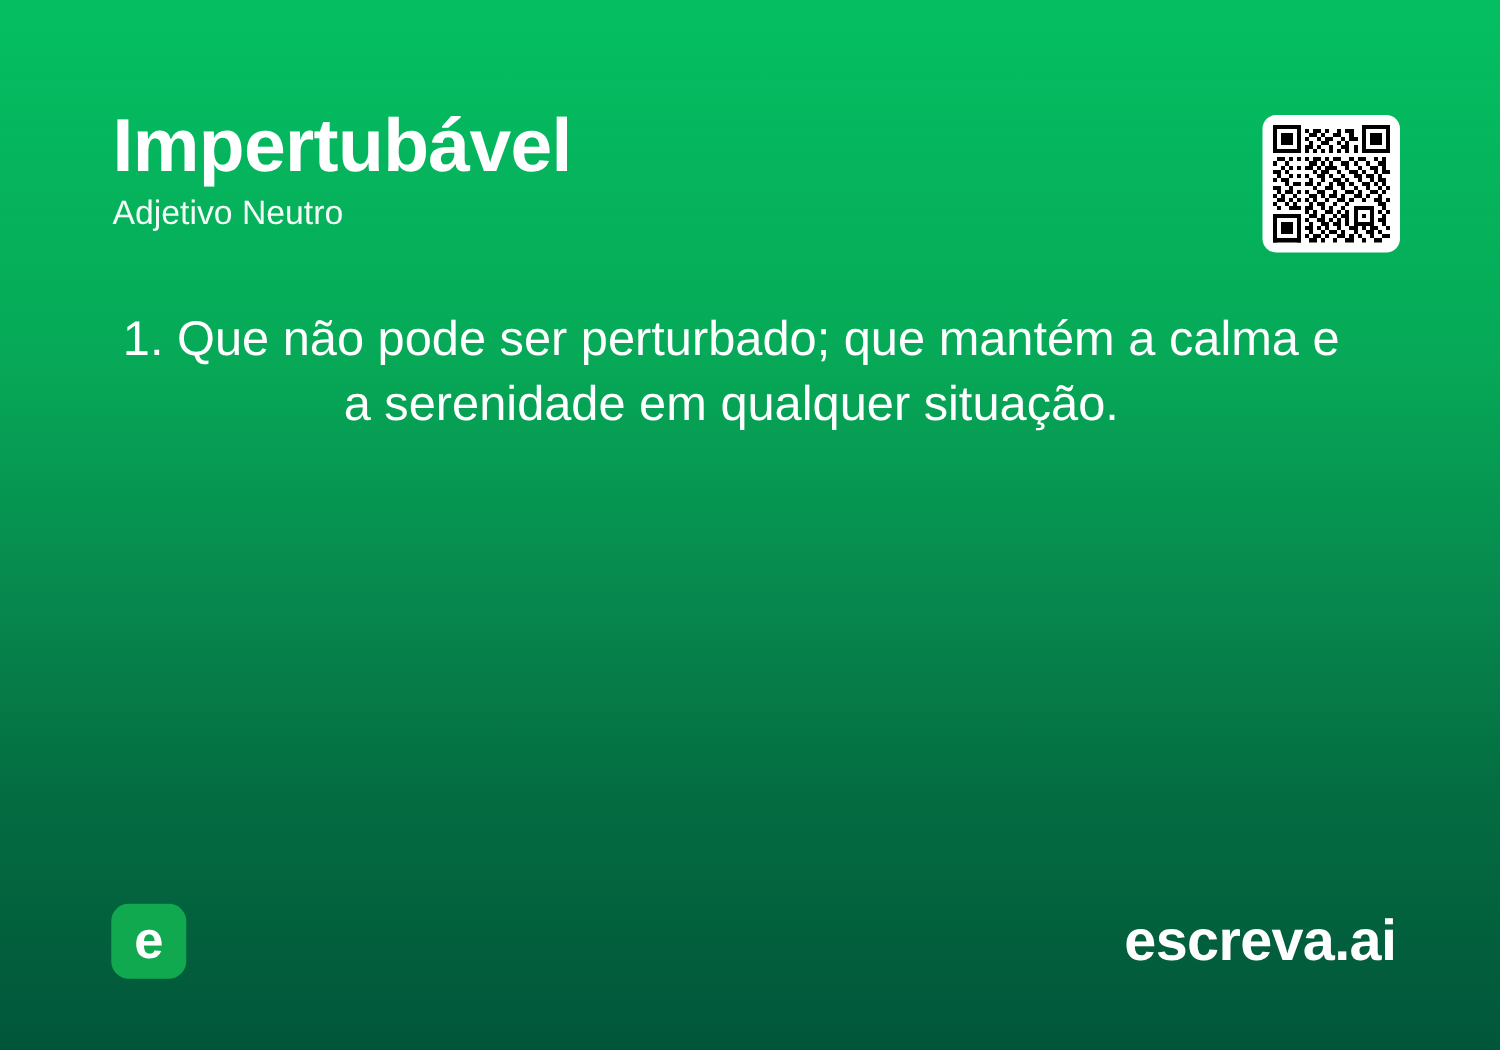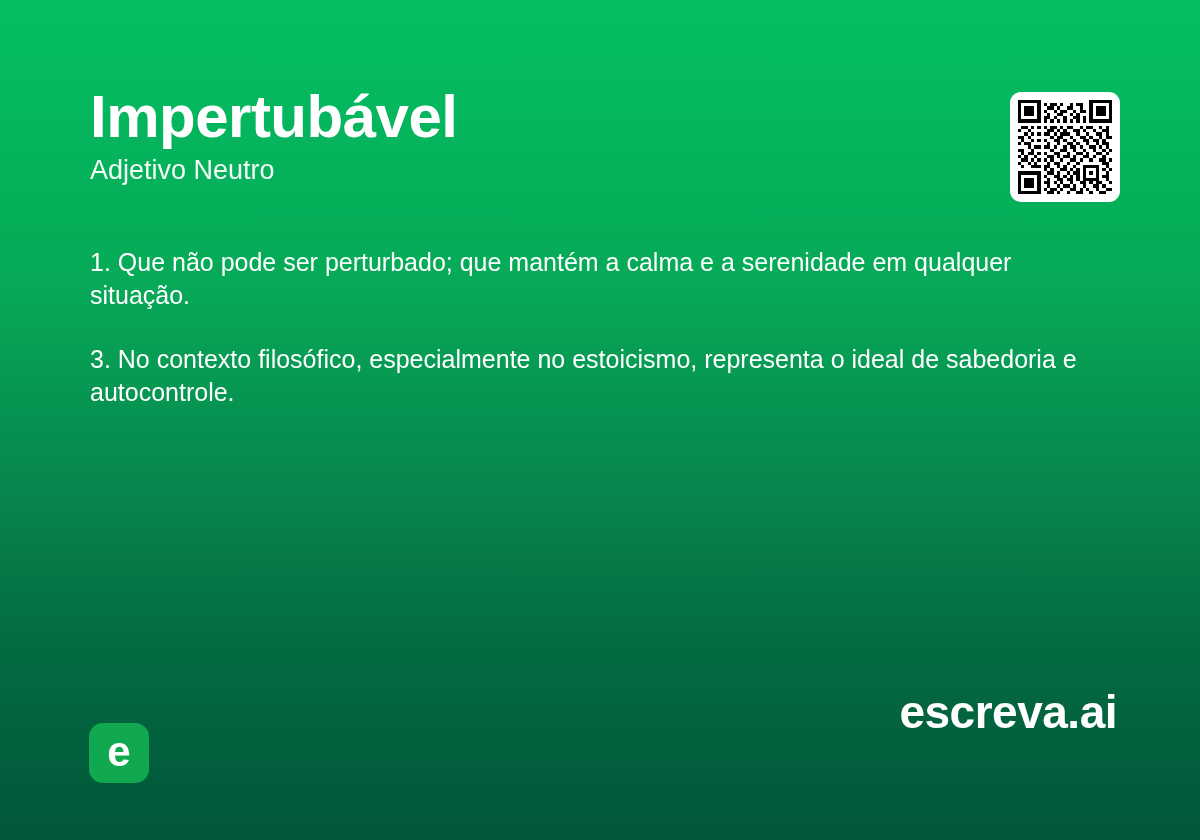--- a/index.html
+++ b/index.html
@@ -62,24 +62,25 @@
 
   
   #definitions {
     position: absolute;
     left: 90px;
     top: 246px;
     width: 990px;
   }
   .definition {
     margin: 0 0 30px 0;
-    font-size: 25px;
+    font-size: 39px;
     font-weight: 400;
     line-height: 1.33;
     color: #ffffff;
+    text-align: center;
   }
   .definition:last-child { margin-bottom: 0; }
 
   
   #footer-logo {
     position: absolute;
     left: 89px;
     top: 723px;
     width: 60px;
     height: 60px;
@@ -92,21 +93,21 @@
   #footer-logo-letter {
     font-size: 42px;
     font-weight: 700;
     line-height: 1;
     color: #ffffff;
     margin-top: -3px;
   }
   #footer-brand {
     position: absolute;
     right: 83px;
-    top: 684px;
+    top: 724px;
     font-size: 46px;
     font-weight: 700;
     line-height: 1.25;
     letter-spacing: -0.5px;
     color: #ffffff;
   }
 </style>
 </head>
 <body>
 
@@ -374,21 +375,20 @@
         <rect x="15" y="28" width="1" height="1"></rect>
           <rect x="18" y="28" width="2" height="1"></rect>
         <rect x="22" y="28" width="1" height="1"></rect>
           <rect x="25" y="28" width="2" height="1"></rect>
       </g>
     </svg>
   </div>
 
   <div id="definitions">
     <p class="definition">1. Que não pode ser perturbado; que mantém a calma e a serenidade em qualquer situação.</p>
-    <p class="definition">3. No contexto filosófico, especialmente no estoicismo, representa o ideal de sabedoria e autocontrole.</p>
   </div>
 
   <div id="footer-logo">
     <span id="footer-logo-letter">e</span>
   </div>
 
   <div id="footer-brand">escreva.ai</div>
 
 </div>
 

